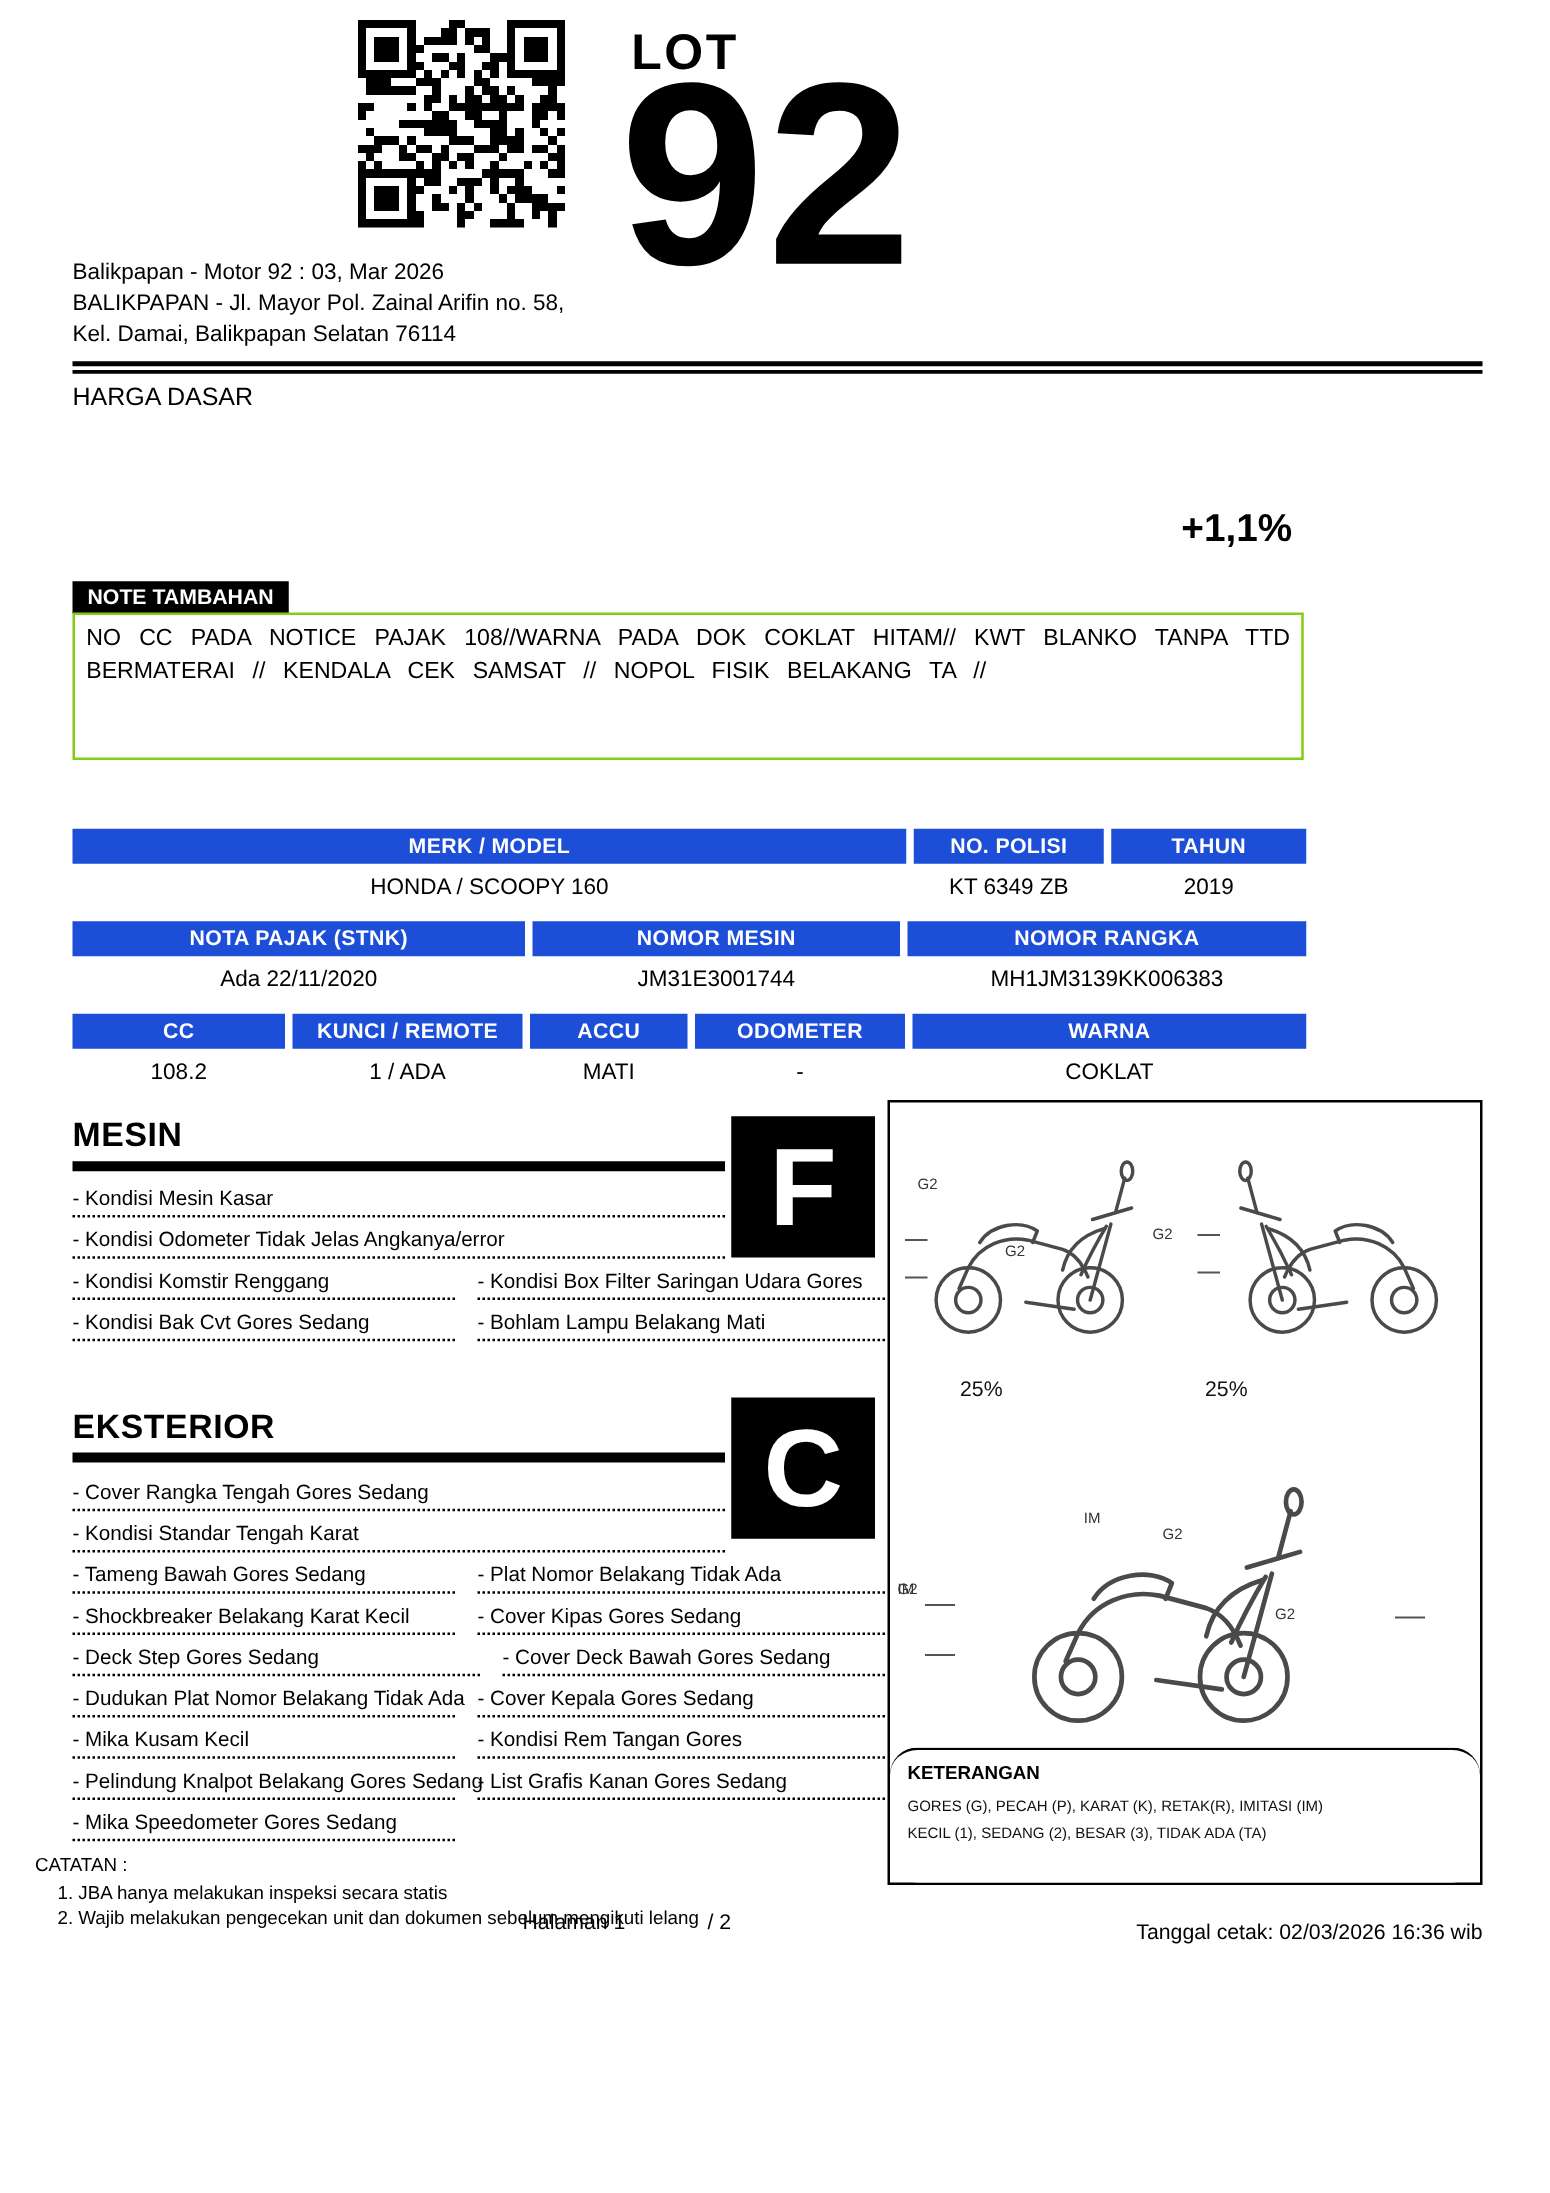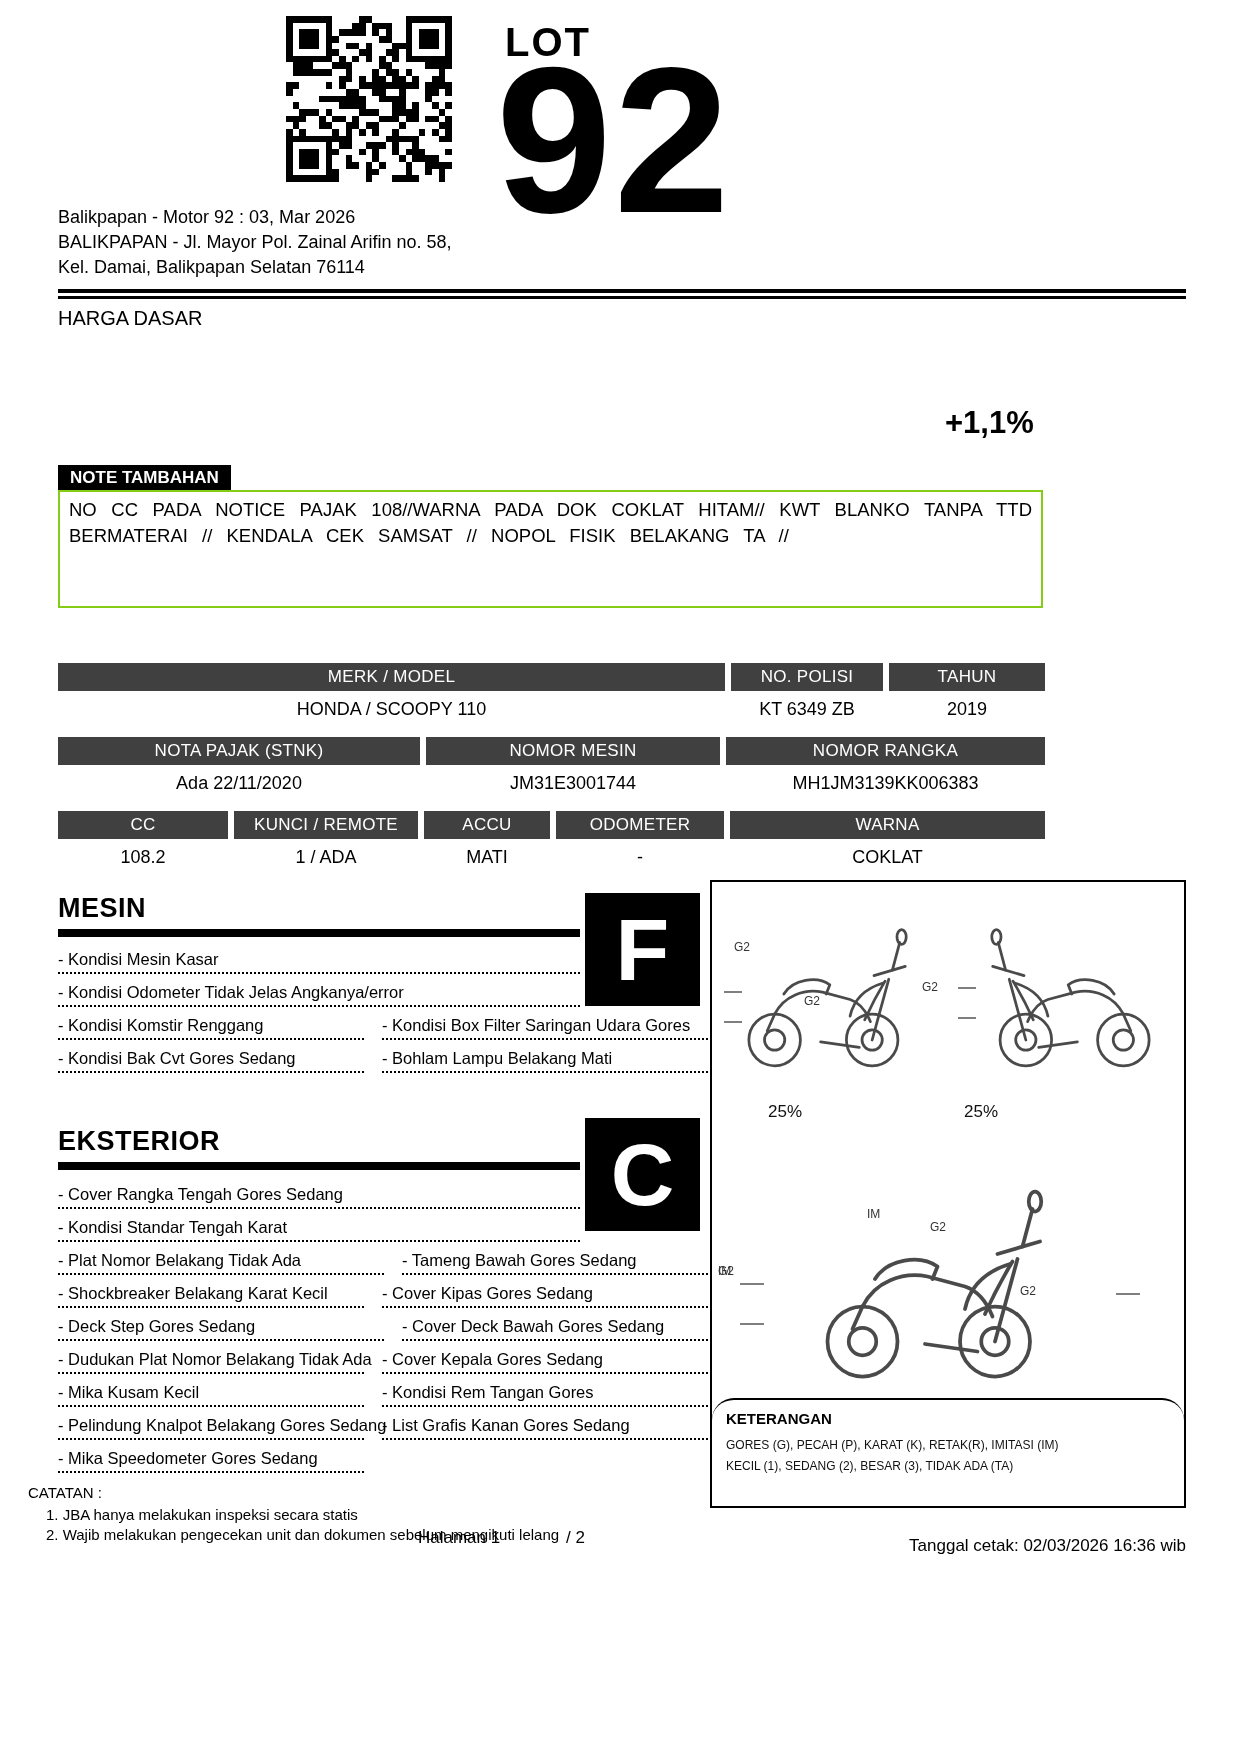--- a/index.html
+++ b/index.html
@@ -28,21 +28,21 @@
   .harga-label { position:absolute; left:58px; top:307px; font-size:20px; }
   .price { position:absolute; left:55px; top:328px; font-size:106px; line-height:1.05; letter-spacing:1px; }
   .price-change { position:absolute; left:945px; top:405px; font-size:31px; font-weight:bold; }
 
   .note-label { position:absolute; left:58px; top:465px; background:#000; color:#fff; font-weight:bold; font-size:17px; padding:3px 12px; }
   .note-box { position:absolute; left:58px; top:490px; width:985px; height:118px; border:2px solid #84cc16; padding:5px 9px; font-size:18.5px; line-height:1.38; text-align:justify; word-spacing:9px; }
 
   
   .spec-table { position:absolute; left:58px; top:663px; width:987px; }
   .spec-row { display:grid; column-gap:6px; margin-bottom:9px; }
-  .spec-h { background:#404040; color:#fff; font-weight:normal; font-size:17px; height:28px; display:flex; align-items:center; justify-content:center; letter-spacing:.3px; }
+  .spec-h { background:#1d4ed8; color:#fff; font-weight:bold; font-size:17px; height:28px; display:flex; align-items:center; justify-content:center; letter-spacing:.3px; }
   .spec-v { font-size:18px; height:37px; display:flex; align-items:center; justify-content:center; }
 
   
   .section-title { font-size:27px; font-weight:bold; letter-spacing:.5px; }
   .section-bar { width:522px; height:8px; background:#000; margin-top:5px; }
   .grade-box { position:absolute; width:115px; height:113px; background:#000; color:#fff; display:flex; align-items:center; justify-content:center; font-size:88px; font-weight:bold; }
 
   .items { position:absolute; }
   .irow { display:flex; gap:18px; }
   .icell { border-bottom:2px dotted #000; padding:9px 0 5px; font-size:16.5px; white-space:nowrap; height:33px; }
@@ -404,21 +404,21 @@
   <div class="price-change">+1,1%</div>
 
   <div class="note-label">NOTE TAMBAHAN</div>
   <div class="note-box">NO CC PADA NOTICE PAJAK 108//WARNA PADA DOK COKLAT HITAM// KWT BLANKO TANPA TTD BERMATERAI // KENDALA CEK SAMSAT // NOPOL FISIK BELAKANG TA //</div>
 
   <div class="spec-table">
     <div class="spec-row" style="grid-template-columns:667px 152px 156px;">
       <div class="spec-h">MERK / MODEL</div>
       <div class="spec-h">NO. POLISI</div>
       <div class="spec-h">TAHUN</div>
-      <div class="spec-v">HONDA / SCOOPY 110</div>
+      <div class="spec-v">HONDA / SCOOPY 160</div>
       <div class="spec-v">KT 6349 ZB</div>
       <div class="spec-v">2019</div>
     </div>
     <div class="spec-row" style="grid-template-columns:362px 294px 319px;">
       <div class="spec-h">NOTA PAJAK (STNK)</div>
       <div class="spec-h">NOMOR MESIN</div>
       <div class="spec-h">NOMOR RANGKA</div>
       <div class="spec-v">Ada 22/11/2020</div>
       <div class="spec-v">JM31E3001744</div>
       <div class="spec-v">MH1JM3139KK006383</div>
@@ -469,22 +469,22 @@
     <span>C</span>
   </div>
   <div class="items" style="left:58px; top:1176px;">
     <div class="irow">
         <div class="icell full">- Cover Rangka Tengah Gores Sedang</div>
       </div>
     <div class="irow">
         <div class="icell full">- Kondisi Standar Tengah Karat</div>
       </div>
     <div class="irow">
+      <div class="icell left">- Tameng Bawah Gores Sedang</div>
       <div class="icell right">- Plat Nomor Belakang Tidak Ada</div>
-      <div class="icell left">- Tameng Bawah Gores Sedang</div>
     </div>
     <div class="irow">
       <div class="icell left">- Shockbreaker Belakang Karat Kecil</div>
       <div class="icell right">- Cover Kipas Gores Sedang</div>
     </div>
     <div class="irow">
       <div class="icell right">- Deck Step Gores Sedang</div>
       <div class="icell left">- Cover Deck Bawah Gores Sedang</div>
     </div>
     <div class="irow">

